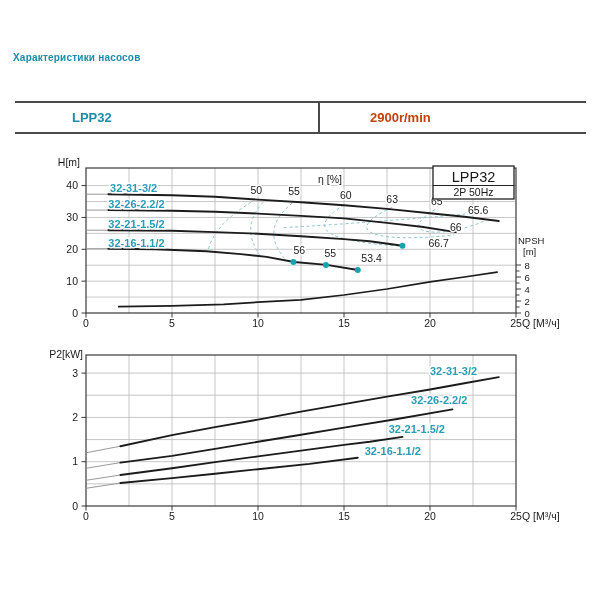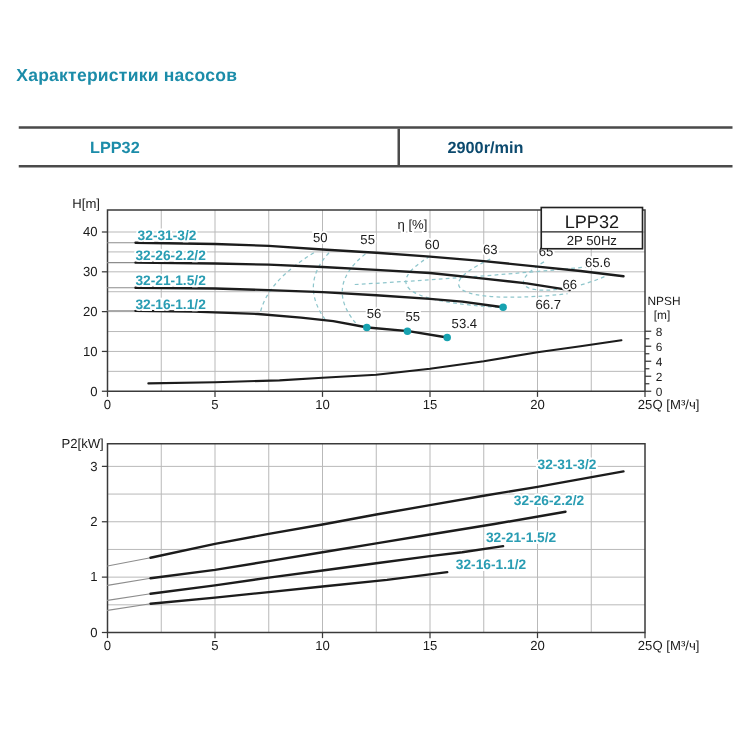--- a/index.html
+++ b/index.html
@@ -1,18 +1,18 @@
 <!DOCTYPE html>
 <html><head>
 <meta charset="utf-8">
 <style>
   html,body{margin:0;padding:0;background:#fff;}
   .page{position:relative;width:600px;height:600px;background:#ffffff;overflow:hidden;
         font-family:"Liberation Sans","DejaVu Sans",sans-serif;}
-  .page-title{position:absolute;left:13px;top:52px;font-size:14px;font-weight:bold;
+  .page-title{position:absolute;left:13px;top:52px;font-size:10px;font-weight:bold;
         letter-spacing:.2px;}
   .spec-table{position:absolute;left:15px;top:101px;width:571px;height:29px;
         border-top:2px solid #4a4a4a;border-bottom:2px solid #4a4a4a;display:flex;}
   .spec-cell{height:29px;line-height:29px;font-size:13px;font-weight:bold;}
   .spec-cell.left{width:303px;border-right:2px solid #4a4a4a;}
   .spec-cell.left span{margin-left:57px;}
   .spec-cell.right{flex:1;}
   .spec-cell.right span{margin-left:38px;}
   #charts{position:absolute;left:0;top:140px;}
   text{font-family:"Liberation Sans","DejaVu Sans",sans-serif;}
@@ -20,21 +20,21 @@
 </head>
 <body>
 
 <div class="page">
   <div class="page-title" style="color: rgb(27, 140, 169);">Характеристики насосов</div>
 
   <div class="spec-table">
     <div class="spec-cell left" style="color: rgb(27, 140, 169);">
       <span>LPP32</span>
     </div>
-    <div class="spec-cell right" style="color: #0c4a6e;">
+    <div class="spec-cell right" style="color: #c2410c; margin-left: 12px;">
       <span>2900r/min</span>
     </div>
   </div>
 
   <svg id="charts" width="600" height="460" viewBox="0 140 600 460">
       <line x1="129" y1="168" x2="129" y2="313" stroke="#b9b9b9" stroke-width="0.8"></line>
       <line x1="172" y1="168" x2="172" y2="313" stroke="#b9b9b9" stroke-width="0.8"></line>
       <line x1="215" y1="168" x2="215" y2="313" stroke="#b9b9b9" stroke-width="0.8"></line>
       <line x1="258" y1="168" x2="258" y2="313" stroke="#b9b9b9" stroke-width="0.8"></line>
       <line x1="301" y1="168" x2="301" y2="313" stroke="#b9b9b9" stroke-width="0.8"></line>

